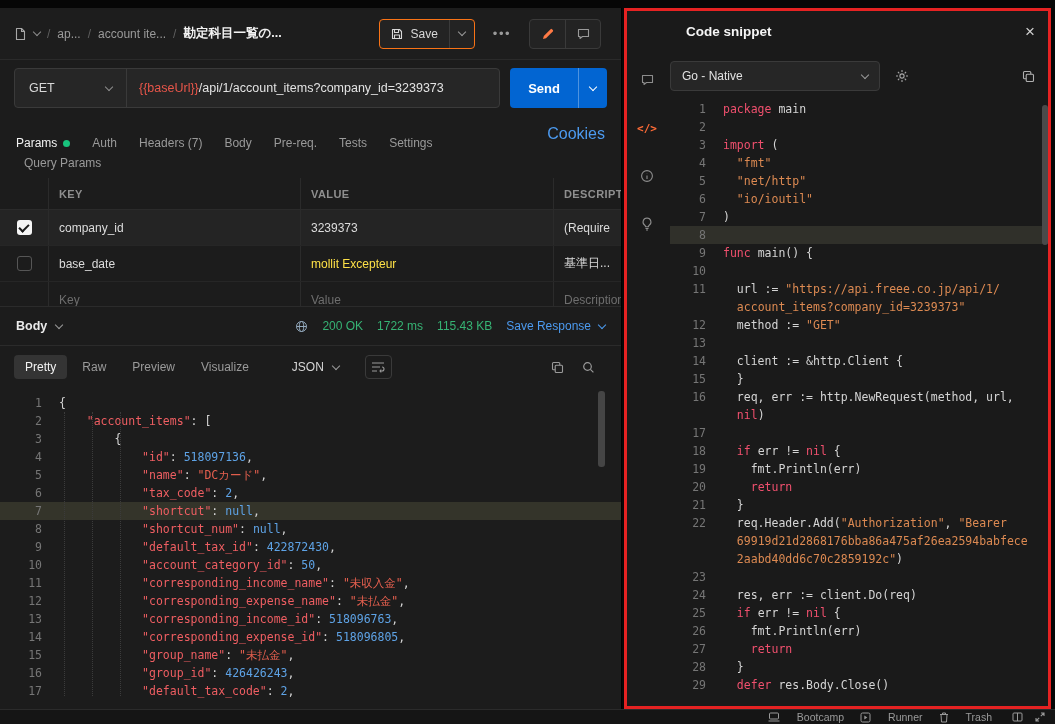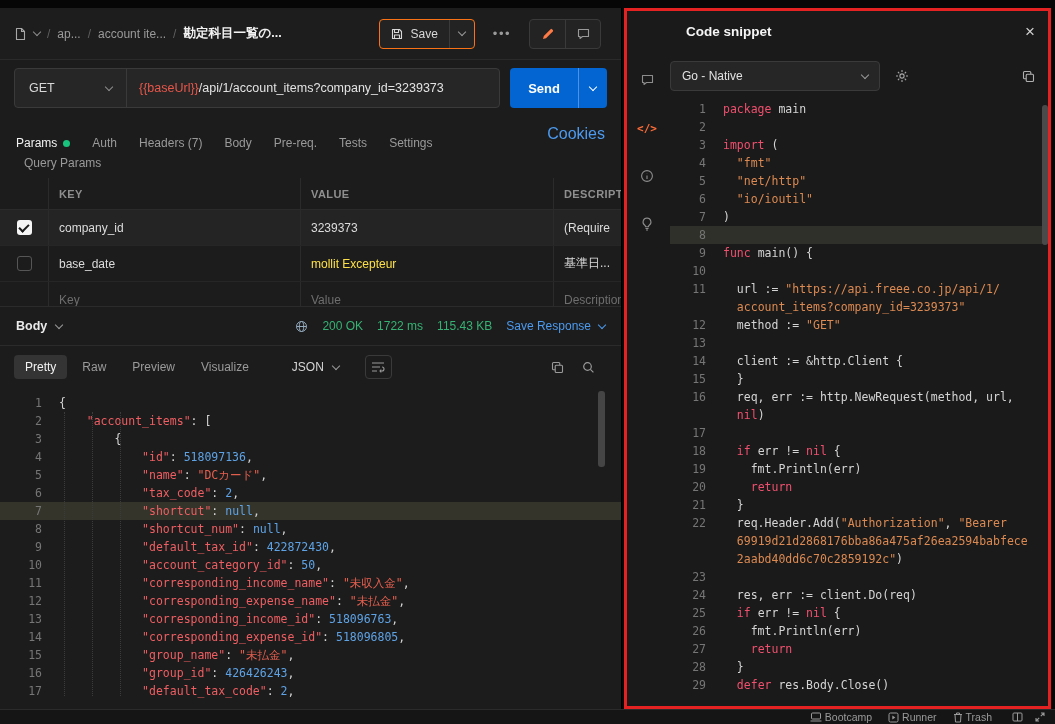--- a/index.html
+++ b/index.html
@@ -122,21 +122,21 @@
   .gear-btn{ margin-left:15px; color:#a8a8a8; display:flex; cursor:pointer; }
   .copy-btn{ margin-left:auto; color:#b0b0b0; display:flex; cursor:pointer; }
   .snip-code{ flex:1; overflow:hidden; position:relative; padding-top:2px; }
   .snip-code .ln{ width:36px; }
   .snip-code .code-line.hl{ background:#30302a; }
   .snip-scroll{ position:absolute; right:3px; top:7px; width:6px; height:140px; background:#4a4a4a; border-radius:3px; cursor:pointer; }
 
   
   .statusbar{ position:absolute; left:0; right:0; bottom:0; height:15px; background:#151515; border-top:1px solid #2b2b2b;
               display:flex; align-items:center; justify-content:flex-end; gap:16px; padding:0 10px; font-size:10.5px; color:#9a9a9a; z-index:40; }
-  .sb-item{ display:flex; align-items:center; gap:3px; cursor:pointer; }
+  .sb-item{ display:flex; align-items:center; gap:17px; cursor:pointer; }
   .sb-icons{ display:flex; gap:12px; margin-left:4px; }
   .sb-icons span{ display:flex; cursor:pointer; }
 </style>
 </head>
 <body>
 
 <div class="app">
 
   <div class="left">
     <div class="topstrip"></div>

